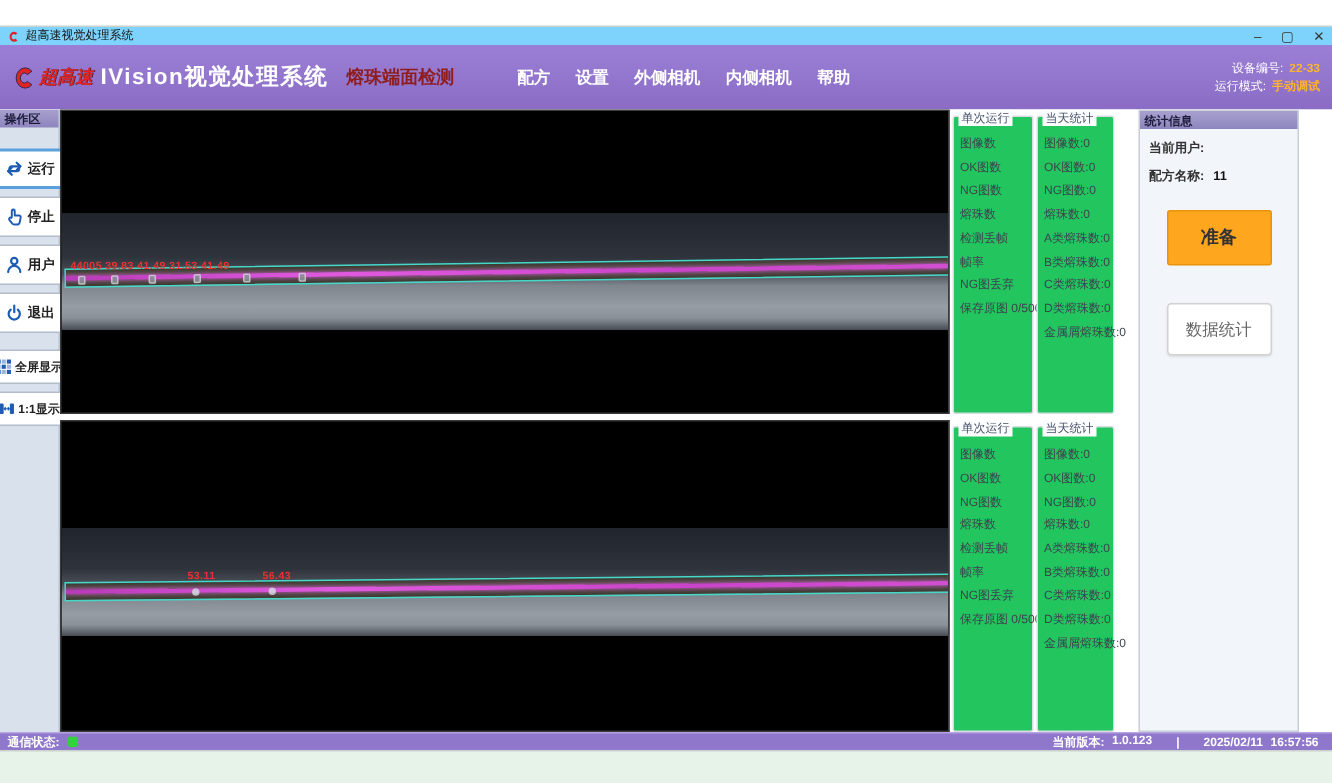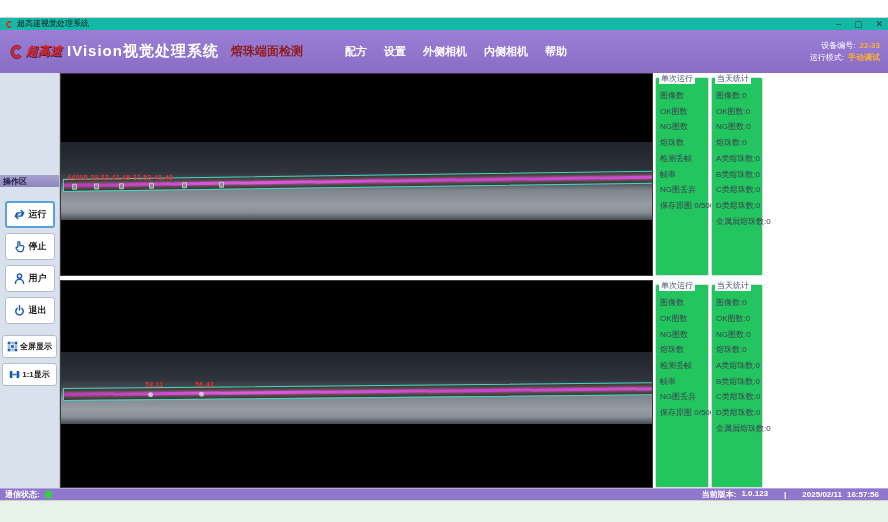--- a/index.html
+++ b/index.html
@@ -4,41 +4,41 @@
 <style>
   * { margin:0; padding:0; box-sizing:border-box; }
   html,body { width:888px; height:522px; overflow:hidden; }
   body { font-family:"Liberation Sans","DejaVu Sans",sans-serif; background:#ffffff; position:relative; }
 
   .desktop-bottom { position:absolute; left:0; top:500px; width:888px; height:22px; background:#e7f2e9; }
 
   .window { position:absolute; left:0; top:18px; width:888px; height:482px; display:flex; flex-direction:column; background:#f4f6f8; outline:1px solid #c9d2cc; }
 
   
-  .titlebar { height:12px; background:#14b8a6; display:flex; align-items:center; padding:0 5px; gap:4px; flex:0 0 auto; }
+  .titlebar { height:12px; background:#7dd3fc; display:flex; align-items:center; padding:0 5px; gap:4px; flex:0 0 auto; }
   .titlebar-title { font-size:8px; color:#141414; line-height:12px; }
   .win-controls { margin-left:auto; display:flex; gap:13px; align-items:center; }
   .win-controls span { font-size:9px; color:#333; line-height:10px; cursor:default; }
 
   
   .header { height:43px; background:linear-gradient(#9b7fd6,#8a6cc4); display:flex; align-items:center; padding:0 8px; flex:0 0 auto; }
   .logo-text { color:#e02424; font-weight:bold; font-style:italic; font-size:12px; margin-left:2px; text-shadow:0.5px 0.5px 0 #26254d; white-space:nowrap; }
   .app-title { font-size:15px; font-weight:bold; color:#fff; letter-spacing:1px; margin-left:5px; white-space:nowrap; }
   .app-subtitle { font-size:12px; font-weight:bold; color:#8f1d1d; margin-left:12px; white-space:nowrap; }
   .menus { display:flex; gap:17px; margin-left:42px; }
   .menu-item { font-size:11px; font-weight:bold; color:#fff; cursor:default; white-space:nowrap; }
   .device-info { margin-left:auto; text-align:right; font-size:8px; line-height:1.4; white-space:nowrap; }
   .device-info .lbl { color:#fff; }
   .device-info .val { color:#ffb32e; margin-left:4px; font-weight:bold; }
 
   
   .content { flex:1 1 auto; display:flex; background:#fff; overflow:hidden; }
 
   
-  .sidebar { width:60px; flex:0 0 auto; background:#d9e1ec; border-right:1px solid #b9c4d2; display:flex; flex-direction:column;justify-content:center; }
+  .sidebar { width:40px; flex:0 0 auto; background:#d9e1ec; border-right:1px solid #b9c4d2; display:flex; flex-direction:column; }
   .panel-cap { height:12px; background:linear-gradient(#a8a1cf,#8d85bd); font-size:8px; color:#1c1c3a; padding:1px 3px; font-weight:bold; }
   .btn-stack { display:flex; flex-direction:column; align-items:center; gap:5px; padding-top:14px; }
   .op-btn { width:50px; height:27px; background:#fff; border:1px solid #b3bdc9; border-radius:3px; display:flex; align-items:center; justify-content:center; gap:3px; font-size:9px; font-weight:bold; color:#222; cursor:default; }
   .op-btn.active { border:2px solid #5aa0dd; }
   .op-btn.small { width:55px; height:23px; font-size:8px; gap:2px; }
   .op-btn svg { flex:0 0 auto; }
   .gap-before { margin-top:6px; }
 
   
   .image-col { width:593px; flex:0 0 auto; display:flex; flex-direction:column; background:#fff; }
@@ -267,20 +267,33 @@
               <div class="stat-row">A类熔珠数:0</div>
               <div class="stat-row">B类熔珠数:0</div>
               <div class="stat-row">C类熔珠数:0</div>
               <div class="stat-row">D类熔珠数:0</div>
               <div class="stat-row">金属屑熔珠数:0</div>
             </div>
         </div>
       </div>
     </div>
 
+    <div class="info-col">
+      <div class="panel-cap">统计信息</div>
+      <div class="info-body">
+        <div class="info-row">
+          <span>当前用户:</span><span class="val"></span>
+        </div>
+        <div class="info-row">
+          <span>配方名称:</span><span class="val">11</span>
+        </div>
+        <button class="prepare-btn">准备</button>
+        <button class="data-btn">数据统计</button>
+      </div>
+    </div>
 
   </div>
 
   <div class="statusbar">
     <span>通信状态:</span>
     <span class="comm-dot"></span>
     <div class="status-right">
       <span class="grp">
         <span>当前版本:</span>
         <span>1.0.123</span>

